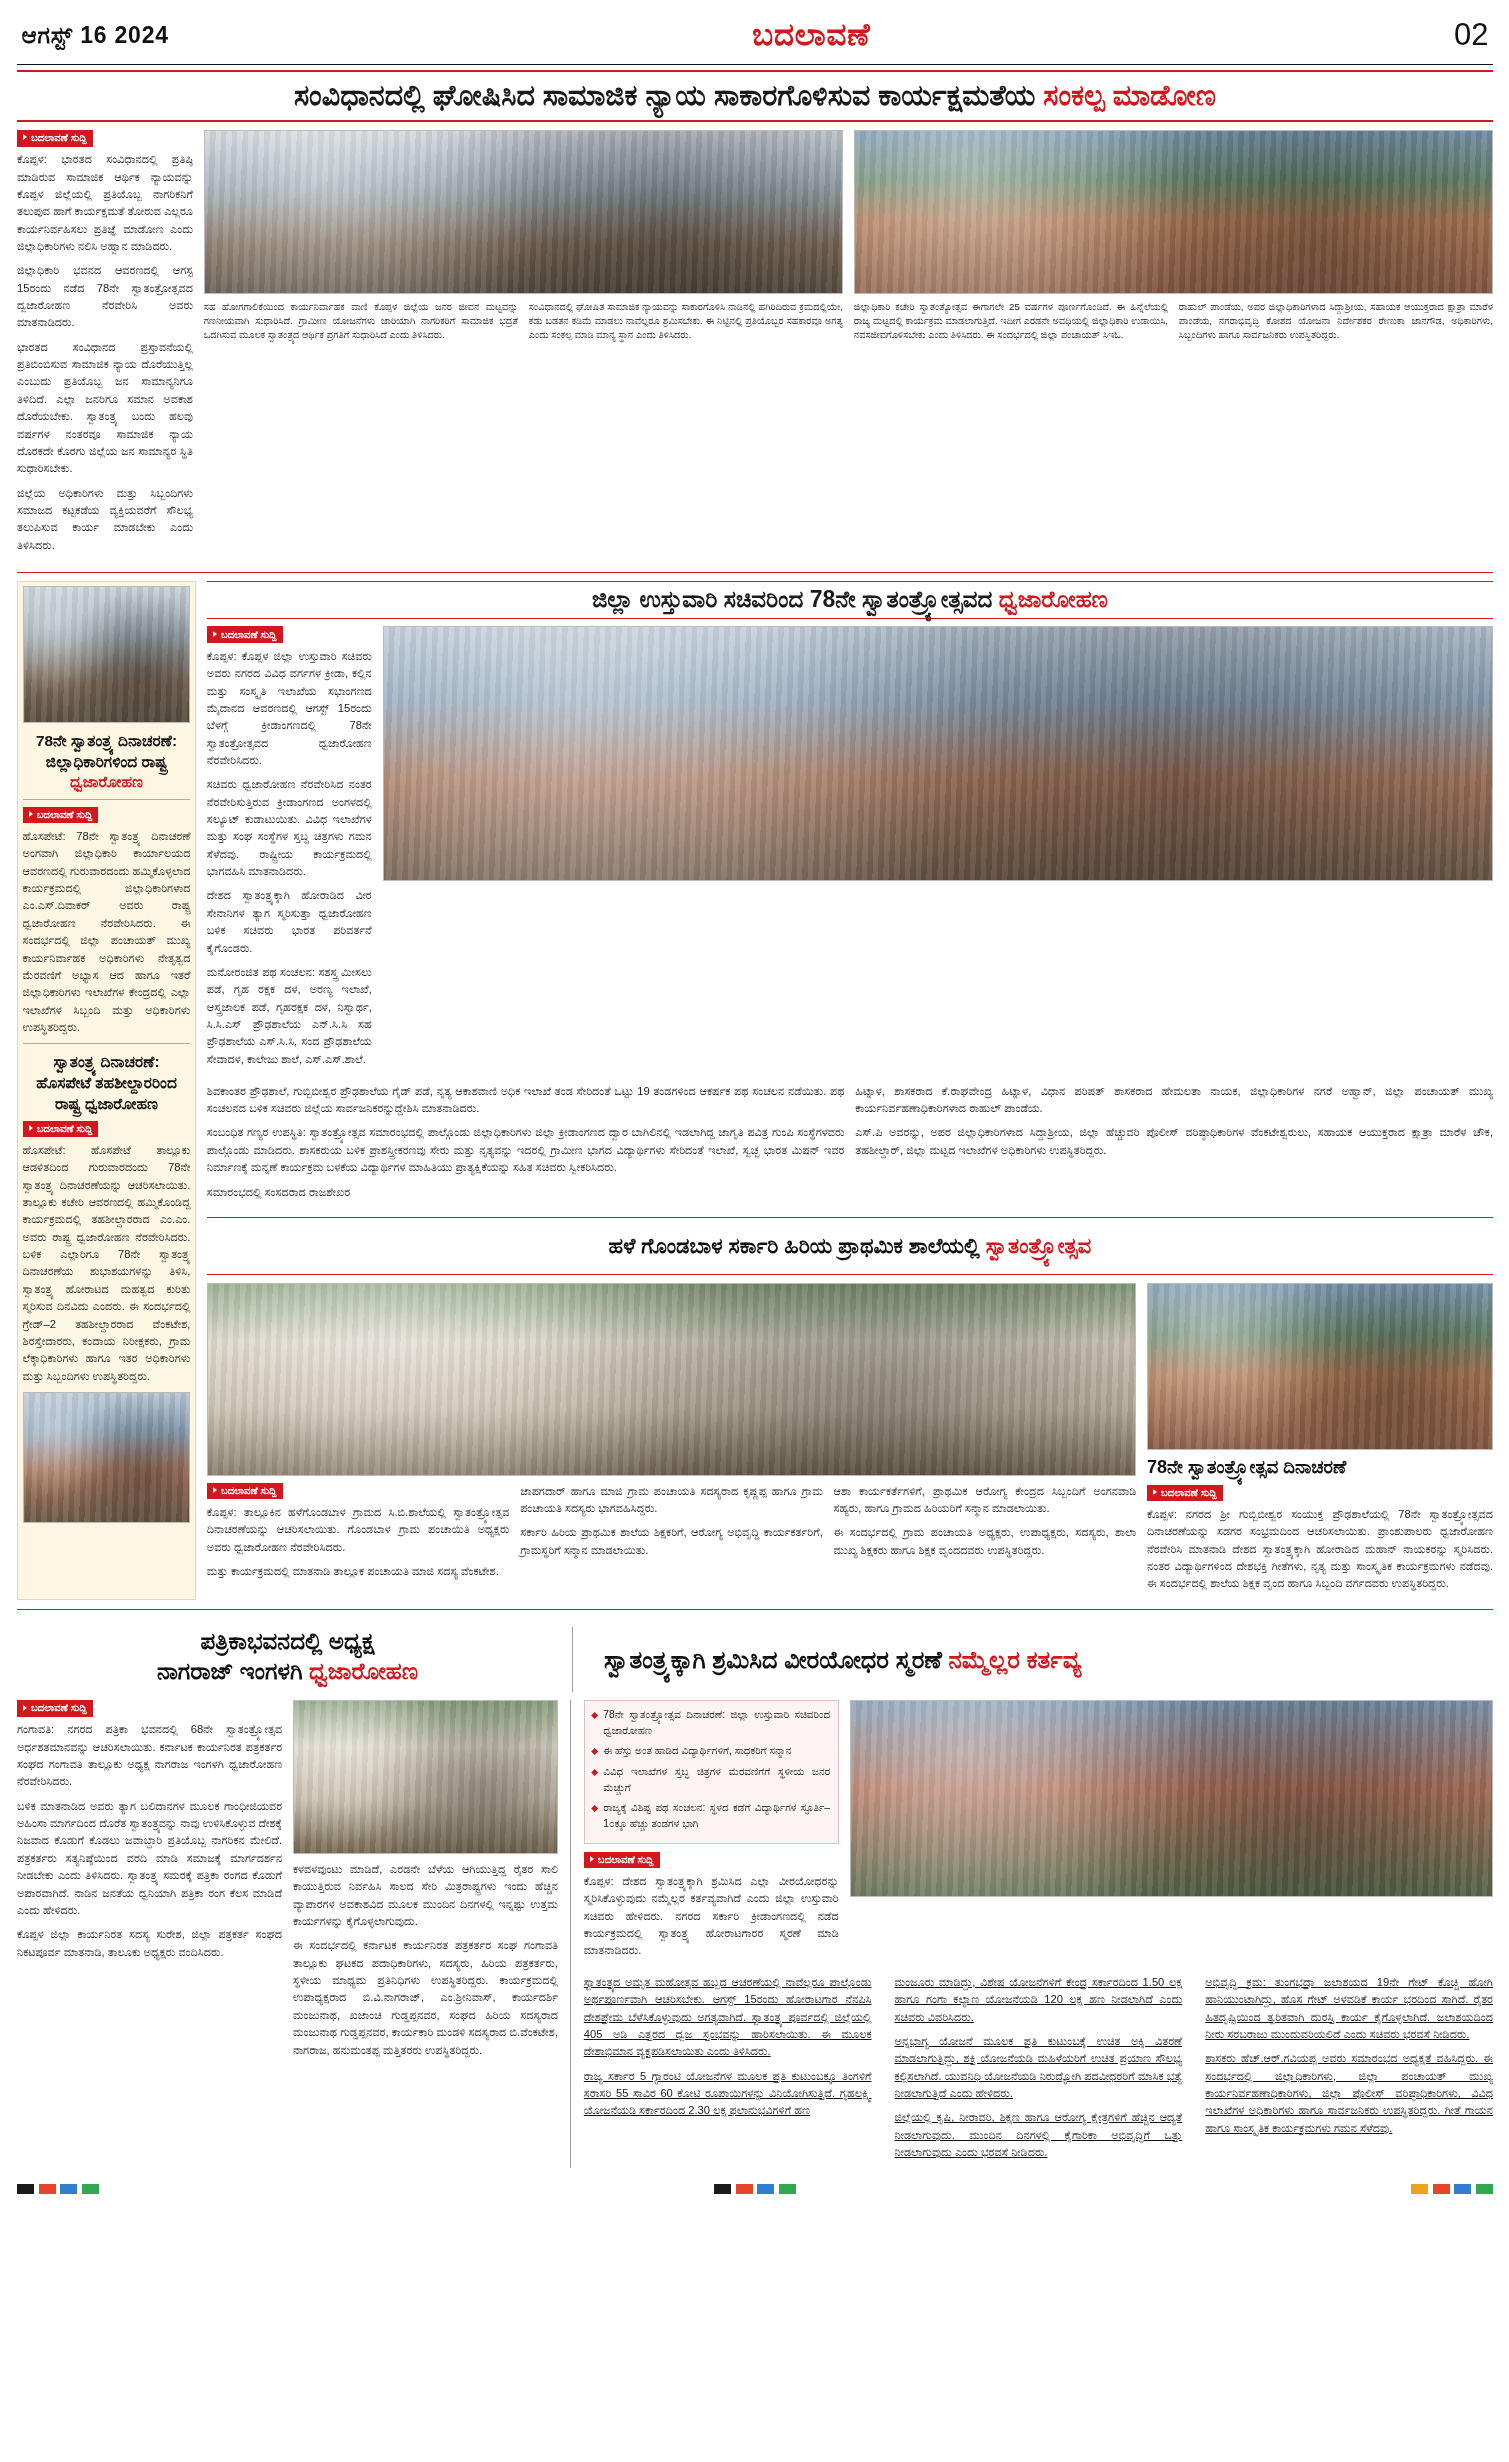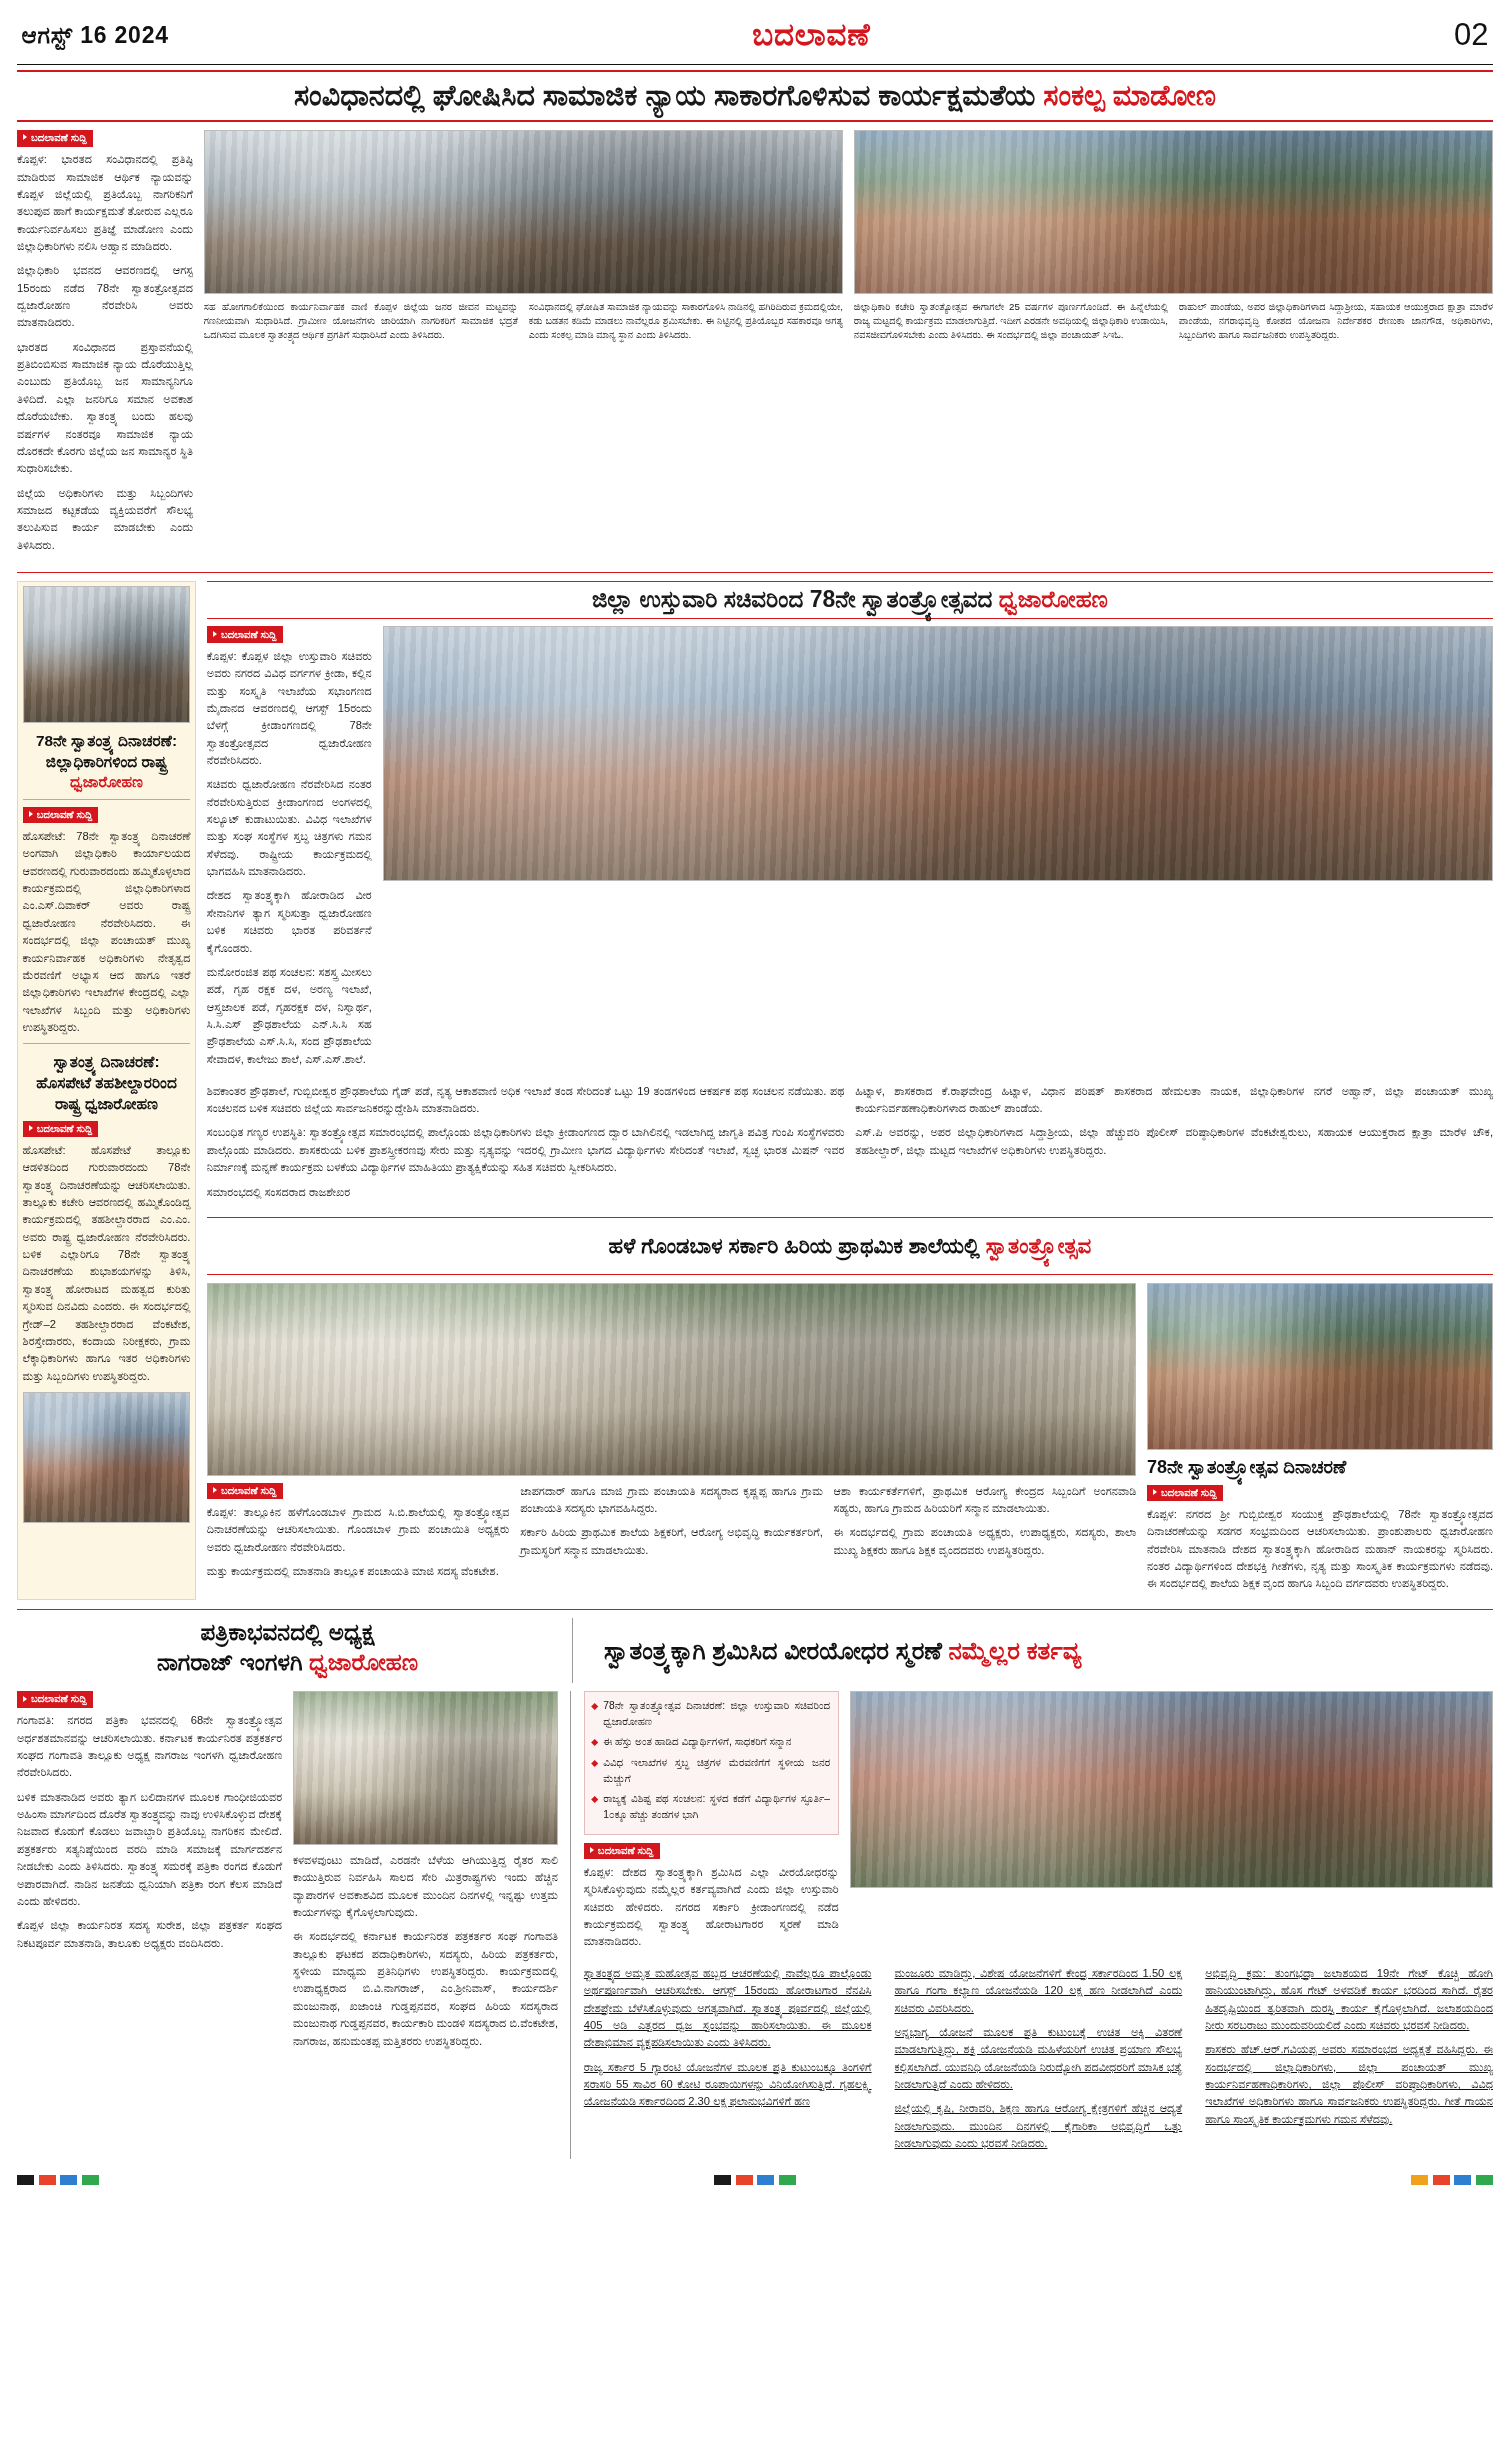--- a/index.html
+++ b/index.html
@@ -195,21 +195,21 @@
   .side-title {
     text-align: left;
     font-size: 18px;
     font-weight: bold;
     margin: 7.7px 0 6.2px 0;
   }
   .school-cols { display: flex; gap: 10.8px; margin-top: 7px; }
   .school-cols .c { flex: 1; }
 
   
-  .bottom-wrap { margin-top: 9.3px; border-top: 1.5px solid #d4161d; padding-top: 8px; }
+  .bottom-wrap { margin-top: 9.3px; border-top: 1.5px solid #d4161d; padding-top: 17px; }
   .bottom-head { display: flex; gap: 14px; align-items: stretch; }
   .bh-left { width: 541px; text-align: center; }
   .bh-right { flex: 1; }
   .bh-left h2 { margin: 0; font-size: 23px; line-height: 1.3; font-weight: bold; }
   .bh-left h2 .r { color: #d4161d; }
   .bh-right h2 { margin: 17px; font-size: 24px; line-height: 1.3; font-weight: bold; }
   .bh-right h2 .r { color: #d4161d; }
   .bottom-body { display: flex; gap: 12.4px; margin-top: 7.7px; }
   .bb-left { width: 541px; display: flex; gap: 10.8px; }
   .bb-left .c { flex: 1; }

